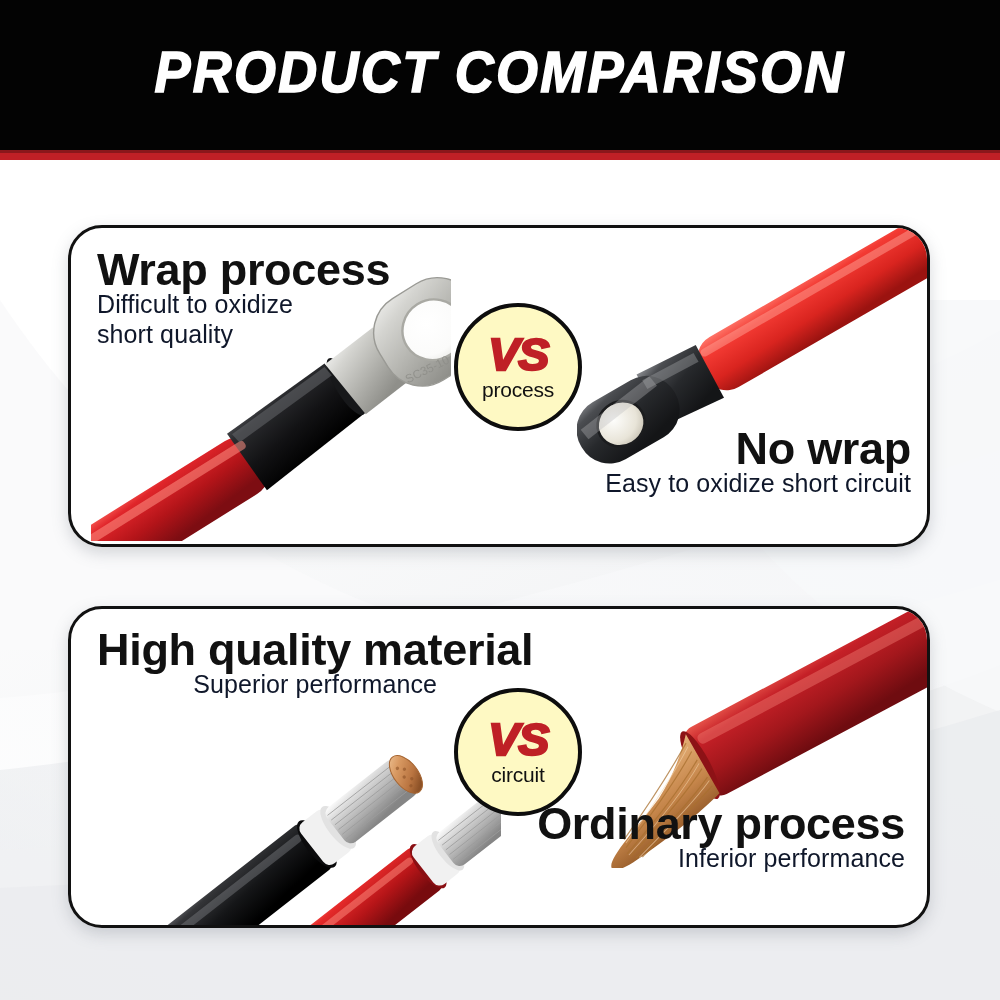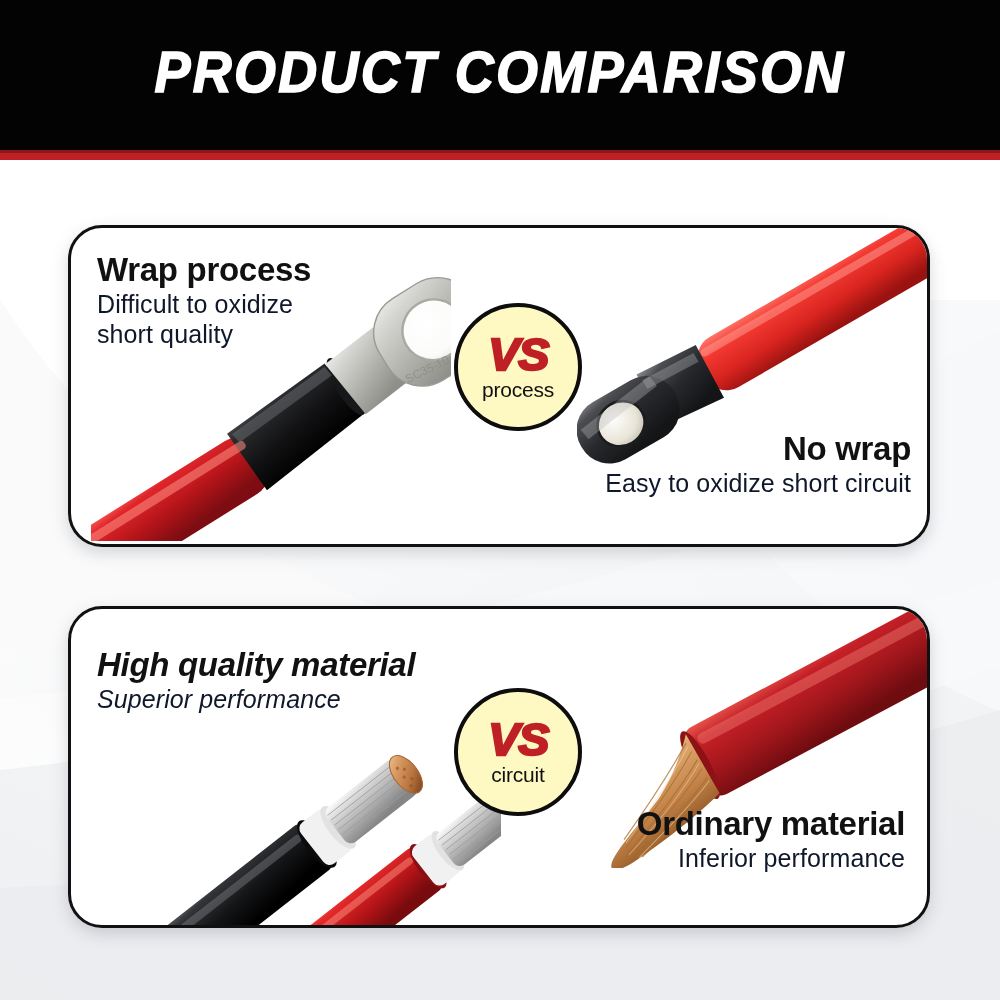--- a/index.html
+++ b/index.html
@@ -84,39 +84,39 @@
     border-radius: 34px;
     background: transparent;
     box-shadow: 0 6px 16px rgba(120,125,135,0.30);
   }
   #shadow-wrap     { left: 68px; top: 225px; width: 862px; height: 322px; }
   #shadow-material { left: 68px; top: 606px; width: 862px; height: 322px; }
 
   
   .txt-block { position: absolute; z-index: 12; }
   .head-line {
-    font-size: 33px;
+    font-size: 45px;
     font-weight: 700;
     color: #111111;
     letter-spacing: -0.3px;
     line-height: 38px;
     white-space: nowrap;
   }
   .sub-line {
     font-size: 25px;
     font-weight: 400;
     color: #0f172a;
     line-height: 30px;
     letter-spacing: 0.1px;
   }
   .sub-line span { display: block; white-space: nowrap; }
 
   #wrap-text      { left: 26px;  top: 23px;  text-align: left; }
   #nowrap-text    { left: auto;  right: 16px; top: 202px; text-align: right; }
-  #material-text  { left: 26px;  top: 37px;  text-align: left; font-style: italic; }
+  #material-text  { left: 26px;  top: 22px;  text-align: center; }
   #ordinary-text  { left: auto;  right: 22px; top: 196px; text-align: right; }
 
   
   .vs-badge {
     position: absolute;
     width: 128px; height: 128px;
     border-radius: 50%;
     background: #fef9c3;
     border: 4px solid #0d0d0d;
     z-index: 20;
@@ -425,21 +425,21 @@
     </div>
 
     <div class="txt-block" id="material-text">
       <div class="head-line">High quality material</div>
       <div class="sub-line">
         <span>Superior performance</span>
       </div>
     </div>
 
     <div class="txt-block" id="ordinary-text">
-      <div class="head-line">Ordinary material</div>
+      <div class="head-line">Ordinary process</div>
       <div class="sub-line">
         <span>Inferior performance</span>
       </div>
     </div>
   </div>
 
   <div class="vs-badge" id="vs-material">
     <div class="vs-mark">VS</div>
     <div class="vs-sub">circuit</div>
   </div>

